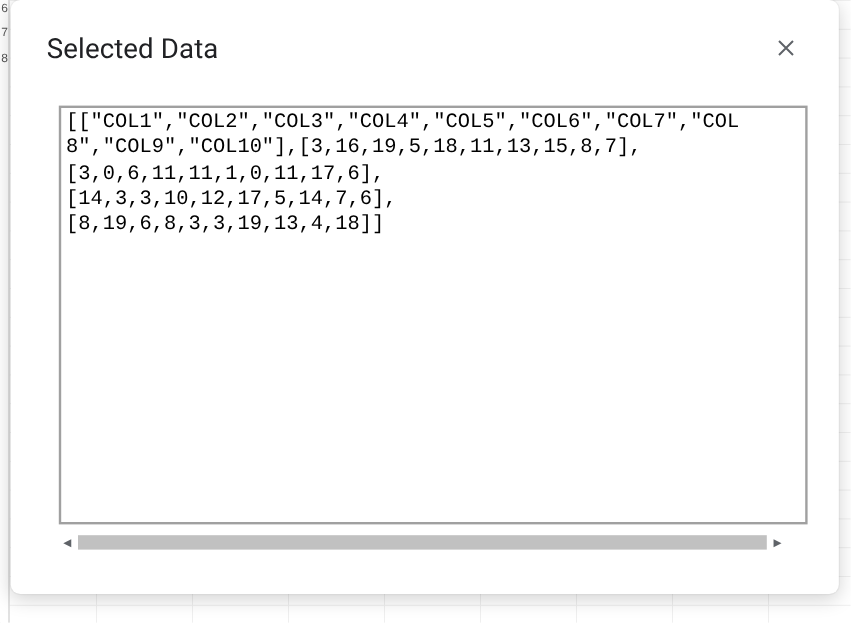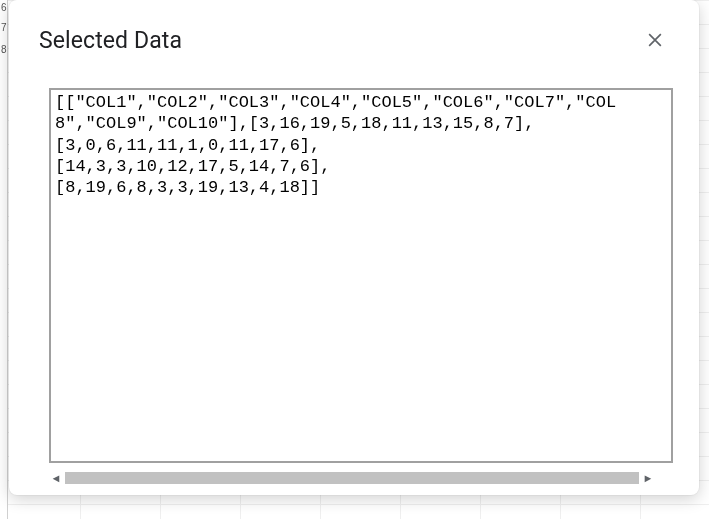--- a/index.html
+++ b/index.html
@@ -40,21 +40,21 @@
       position: absolute;
       left: 9px;
       top: 0;
       right: 10px;
       bottom: 24px;
       background: #fff;
       border-radius: 8px;
       box-shadow: 0 4px 16px rgba(0,0,0,0.18), 0 0 0 1px rgba(0,0,0,0.03);
       display: flex;
       flex-direction: column;
-      padding: 22px 26px 8px 30px;
+      padding: 22px 26px 34px 30px;
     }
     .dialog-header {
       display: flex;
       align-items: center;
       justify-content: space-between;
       margin-bottom: 30px;
     }
     .dialog-title {
       font-size: 23px;
       font-weight: 400;

